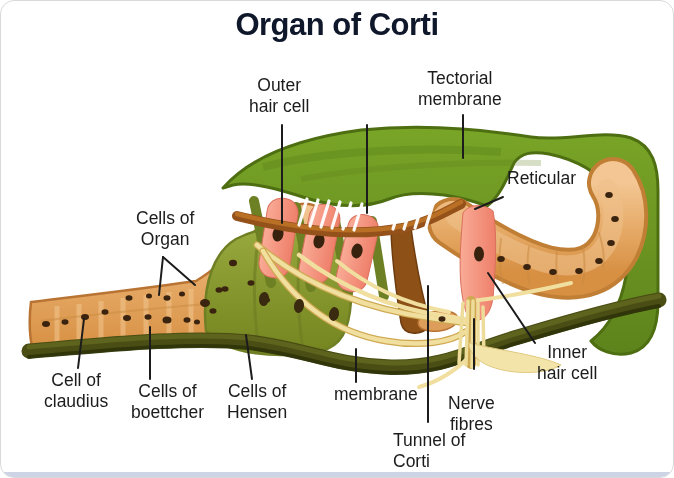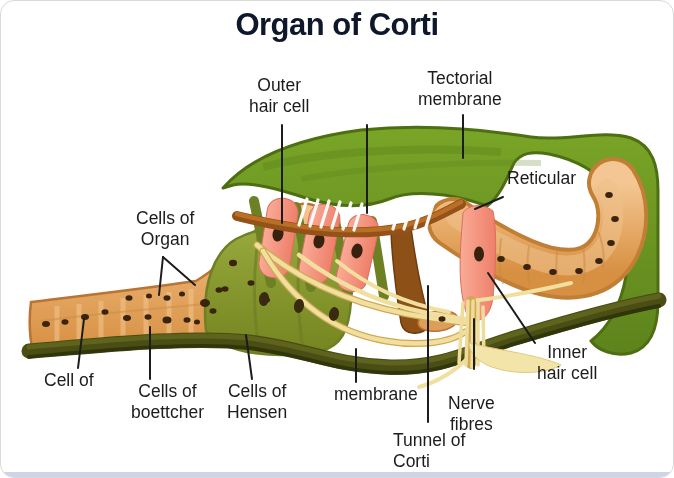--- a/index.html
+++ b/index.html
@@ -227,20 +227,21 @@
   </div>
   <div class="lbl" style="left:506px;top:167px">
     <span>Reticular</span>
   </div>
   <div class="lbl" style="left:135px;top:207px">
     <span>Cells of</span>
     <span>Organ</span>
   </div>
   <div class="lbl" style="left:43px;top:369px">
     <span>Cell of</span>
+    <span>claudius</span>
   </div>
   <div class="lbl" style="left:130px;top:380px">
     <span>Cells of</span>
     <span>boettcher</span>
   </div>
   <div class="lbl" style="left:226px;top:380px">
     <span>Cells of</span>
     <span>Hensen</span>
   </div>
   <div class="lbl" style="left:333px;top:383px">

